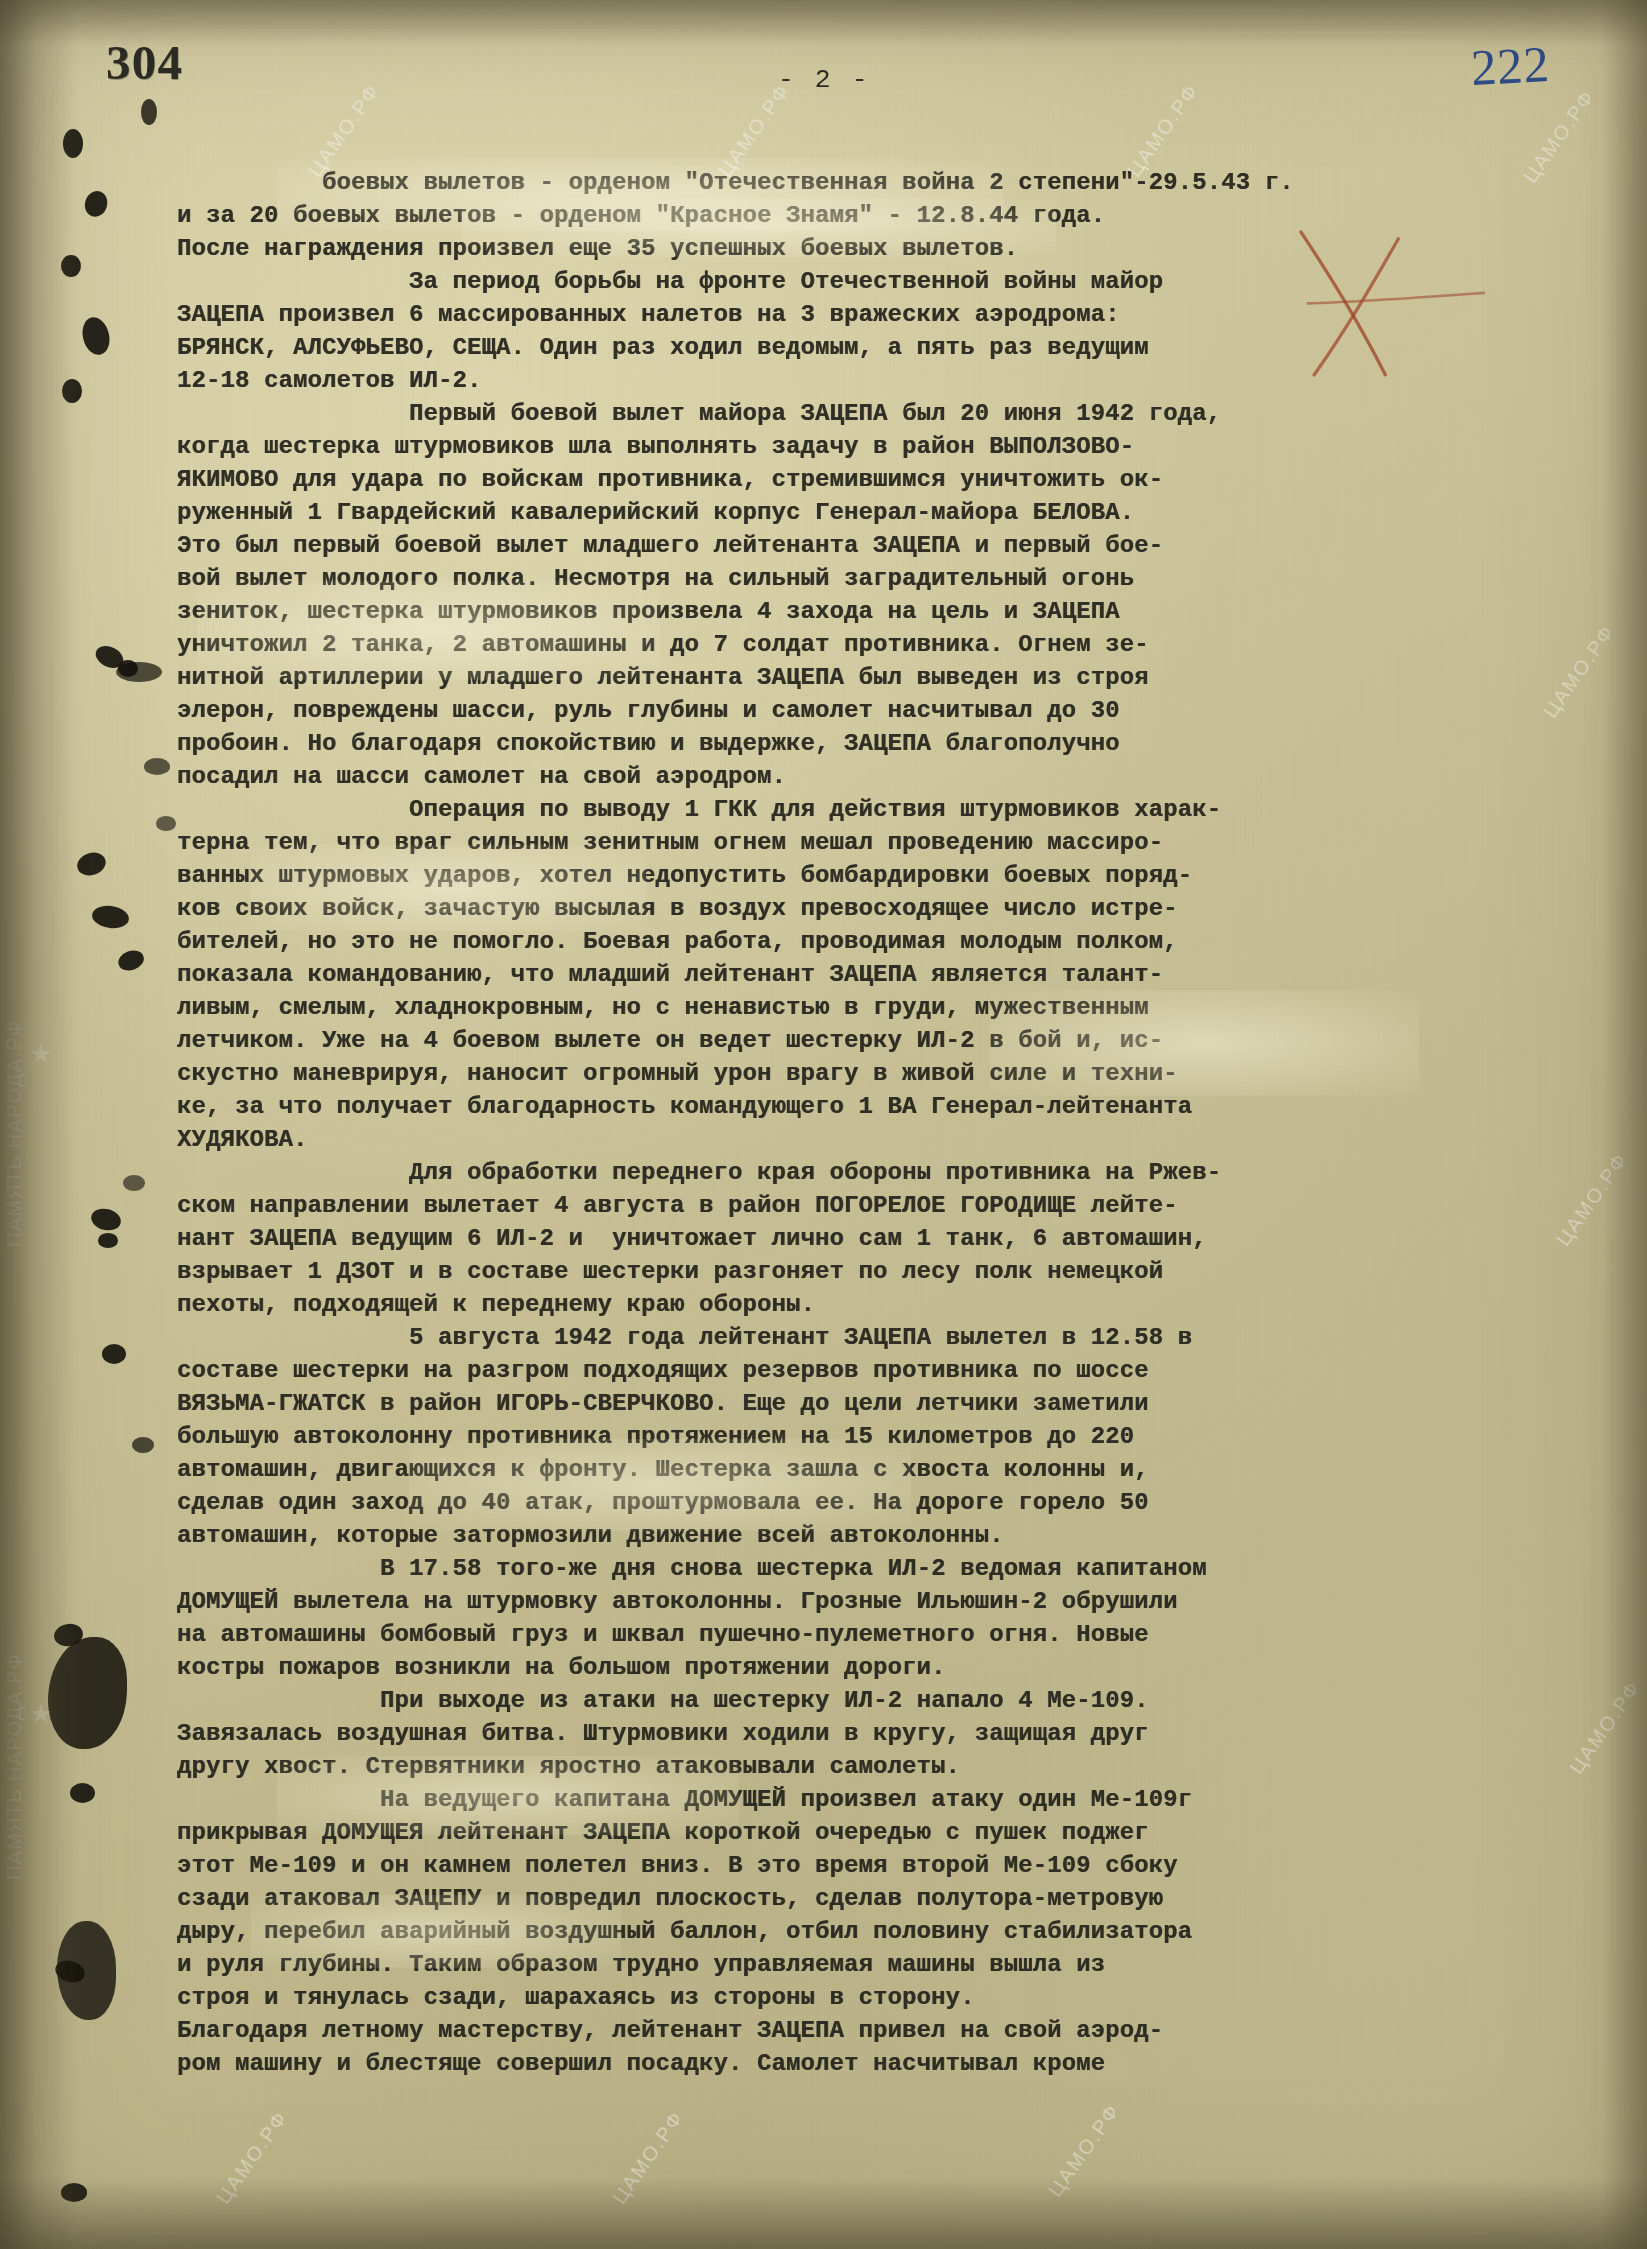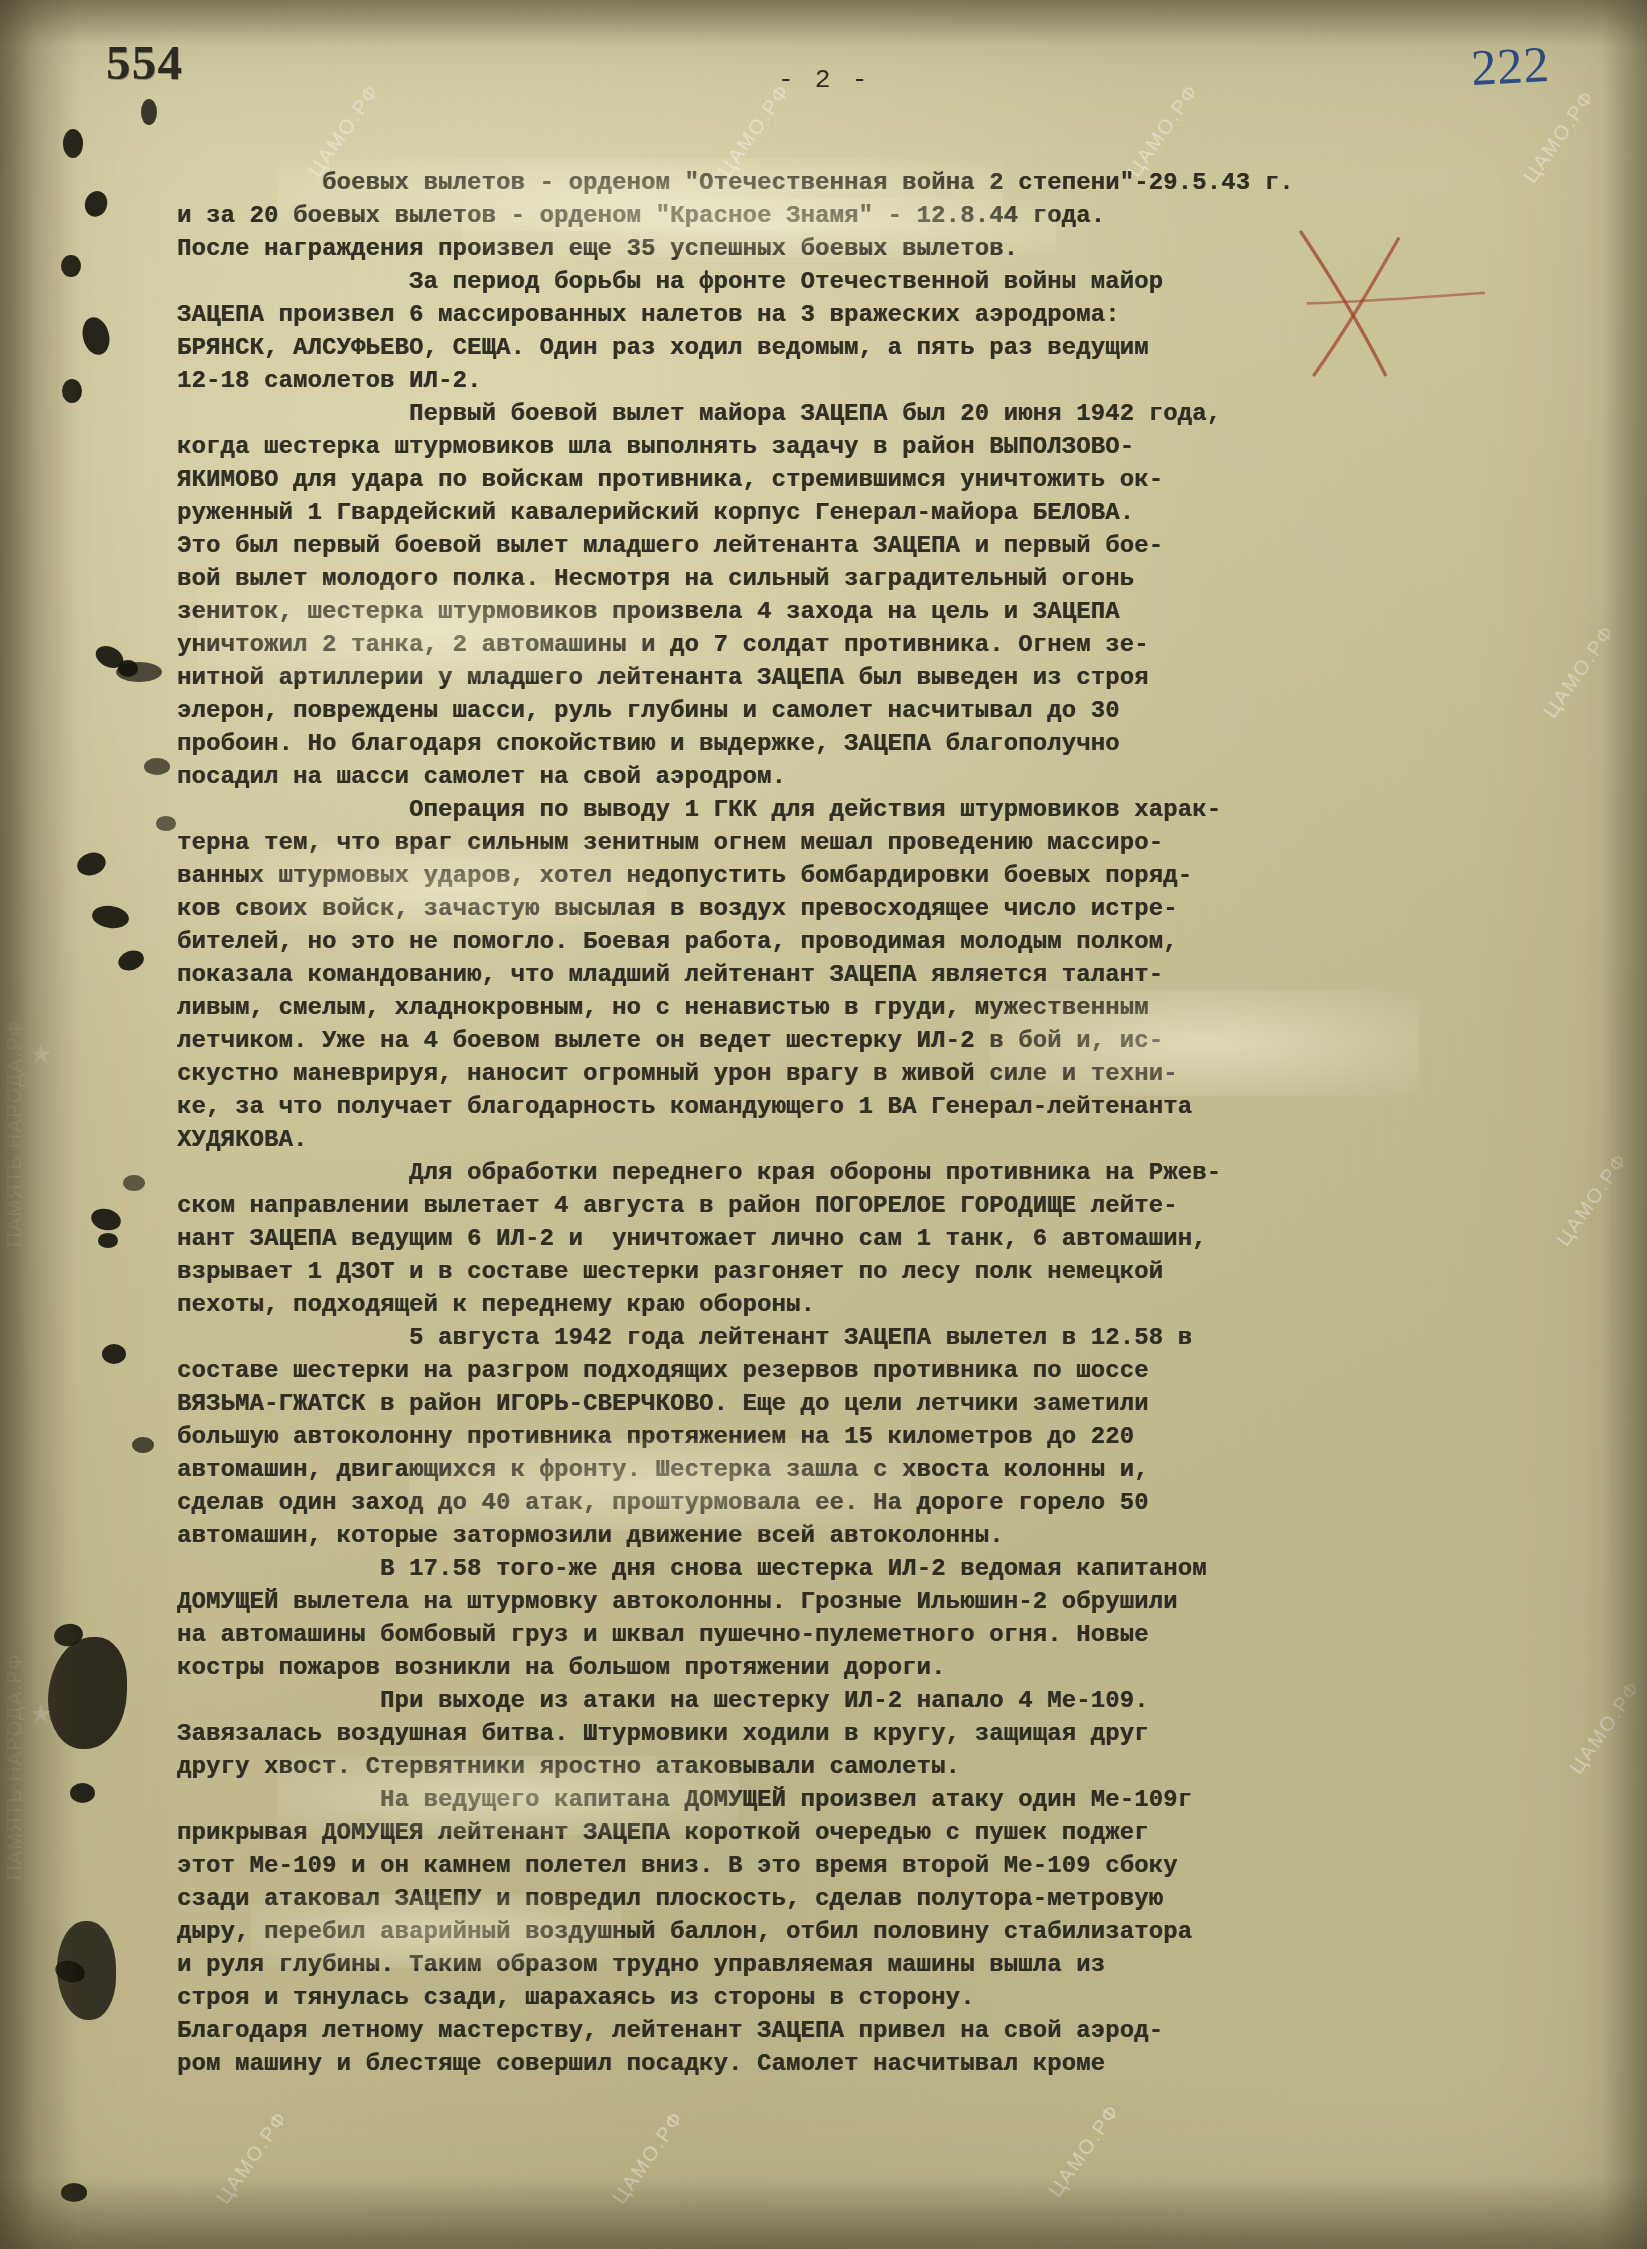--- a/index.html
+++ b/index.html
@@ -178,21 +178,21 @@
     font-size: 36px;
   }
 </style>
 </head>
 <body>
 
 <div class="page">
   <div class="paper-base"></div>
   <div class="paper-noise"></div>
 
-  <div class="stamp-num-left">554</div>
+  <div class="stamp-num-left">304</div>
   <div class="stamp-num-right">222</div>
   <div class="page-center-num">- 2 -</div>
 
   <div class="body-text">          боевых вылетов - орденом "Отечественная война 2 степени"-29.5.43 г.
 и за 20 боевых вылетов - орденом "Красное Знамя" - 12.8.44 года.
 После награждения произвел еще 35 успешных боевых вылетов.
                 За период борьбы на фронте Отечественной войны майор
 ЗАЦЕПА произвел 6 массированных налетов на 3 вражеских аэродрома:
 БРЯНСК, АЛСУФЬЕВО, СЕЩА. Один раз ходил ведомым, а пять раз ведущим
 12-18 самолетов ИЛ-2.

